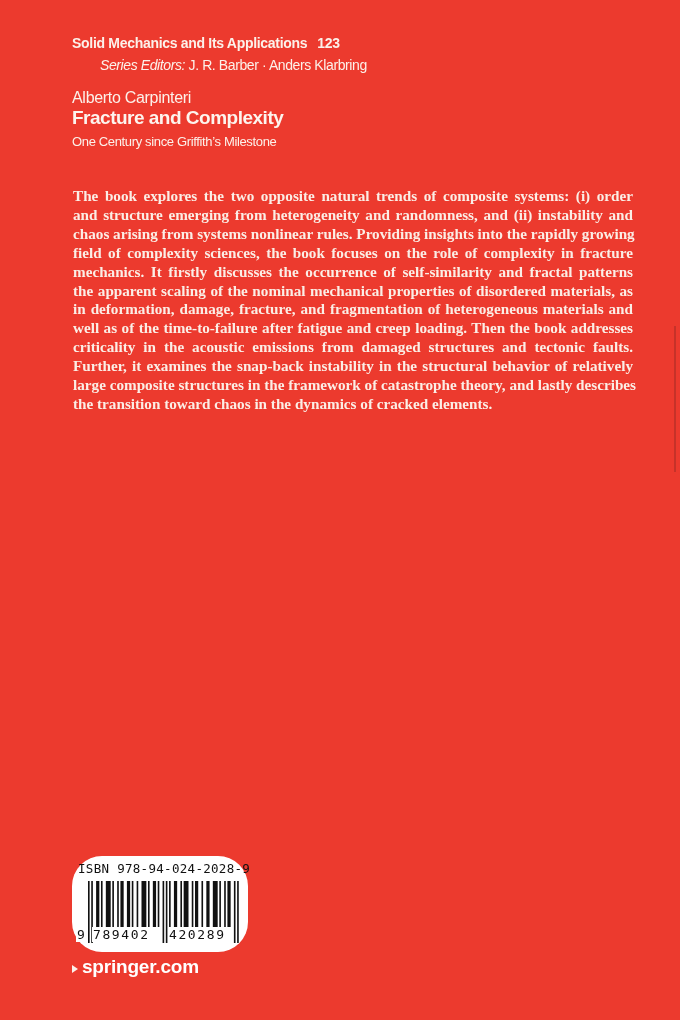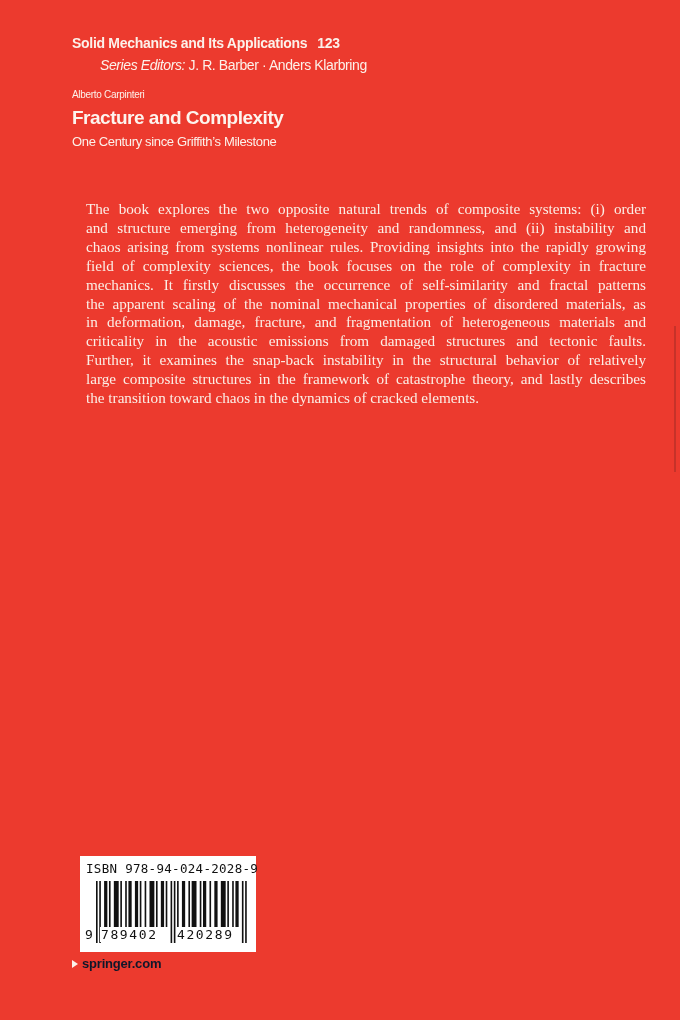--- a/index.html
+++ b/index.html
@@ -37,21 +37,21 @@
       letter-spacing: -0.4px;
       color: #fcf1ea;
       white-space: nowrap;
     }
     .series-editors .lbl { font-style: italic; margin-left: 28px; }
     .author {
       position: absolute;
       left: 72px;
       top: 89px;
       font-family: "Liberation Sans", sans-serif;
-      font-size: 10px;
+      font-size: 16px;
       letter-spacing: -0.3px;
       color: #fcf1ea;
       white-space: nowrap;
     }
     .book-title {
       position: absolute;
       left: 72px;
       top: 107px;
       font-family: "Liberation Sans", sans-serif;
       font-weight: bold;
@@ -72,45 +72,47 @@
     }
     .blurb {
       position: absolute;
       left: 73px;
       top: 187px;
       width: 560px;
       font-family: "Liberation Serif", serif;
       font-size: 15.2px;
       line-height: 18.9px;
       color: #fbeee6;
-      margin: 13px;
+      margin: 0;
+      font-weight: bold;
     }
     .blurb .ln {
       display: block;
       white-space: nowrap;
       text-align: justify;
       text-align-last: justify;
     }
     .blurb .ln.last { text-align-last: left; }
     .spine-mark {
       position: absolute;
       left: 674px;
       top: 326px;
       width: 2px;
       height: 146px;
       background: #b93028;
       opacity: 0.75;
     }
     .barcode-box {
       position: absolute;
-      left: 80px;
+      left: 72px;
       top: 856px;
       width: 176px;
       height: 96px;
       background: #ffffff;
+      border-radius: 30px;
     }
     .isbn-text {
       position: absolute;
       left: 6px;
       top: 5px;
       font-family: "DejaVu Sans Mono", monospace;
       font-size: 12.5px;
       letter-spacing: 0.3px;
       color: #111;
       white-space: nowrap;
@@ -131,22 +133,22 @@
       font-size: 13px;
       color: #111;
     }
     .bar-digits span { position: absolute; background: #fff; padding: 0 1px; }
     .springer {
       position: absolute;
       left: 72px;
       top: 956px;
       font-family: "Liberation Sans", sans-serif;
       font-weight: bold;
-      font-size: 13px;
-      color: #0f172a;
+      font-size: 19px;
+      color: #ffffff;
       white-space: nowrap;
       text-decoration: none;
       letter-spacing: -0.2px;
     }
     .springer .arrow {
       display: inline-block;
       width: 0; height: 0;
       border-top: 4.5px solid transparent;
       border-bottom: 4.5px solid transparent;
       border-left: 6px solid #fcf1ea;
@@ -166,20 +168,21 @@
 <div class="subtitle">One Century since Griffith’s Milestone</div>
 
 <p class="blurb">
   <span class="ln">The book explores the two opposite natural trends of composite systems: (i) order</span>
   <span class="ln">and structure emerging from heterogeneity and randomness, and (ii) instability and</span>
   <span class="ln">chaos arising from systems nonlinear rules. Providing insights into the rapidly growing</span>
   <span class="ln">field of complexity sciences, the book focuses on the role of complexity in fracture</span>
   <span class="ln">mechanics. It firstly discusses the occurrence of self-similarity and fractal patterns</span>
   <span class="ln">the apparent scaling of the nominal mechanical properties of disordered materials, as</span>
   <span class="ln">in deformation, damage, fracture, and fragmentation of heterogeneous materials and</span>
+  <span class="ln">well as of the time-to-failure after fatigue and creep loading. Then the book addresses</span>
   <span class="ln">criticality in the acoustic emissions from damaged structures and tectonic faults.</span>
   <span class="ln">Further, it examines the snap-back instability in the structural behavior of relatively</span>
   <span class="ln">large composite structures in the framework of catastrophe theory, and lastly describes</span>
   <span class="ln last">the transition toward chaos in the dynamics of cracked elements.</span>
 </p>
 
 <div class="spine-mark"></div>
 
 <div class="barcode-box">
   <div class="isbn-text">ISBN 978-94-024-2028-9</div>

